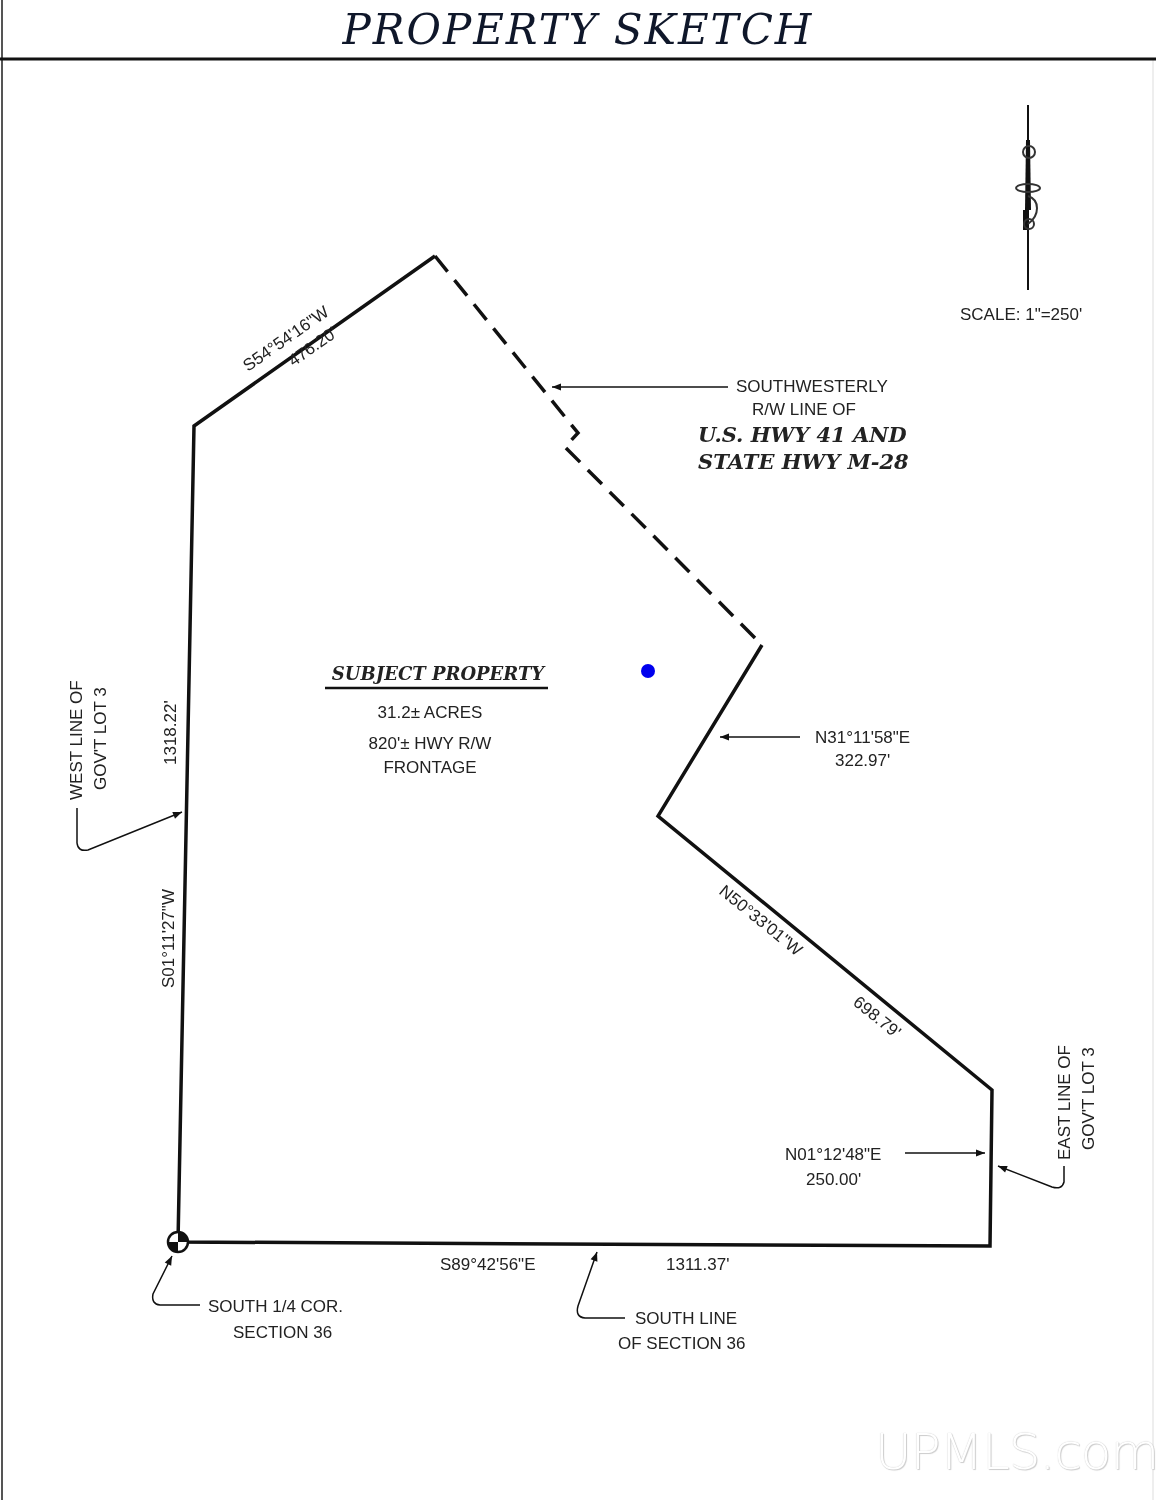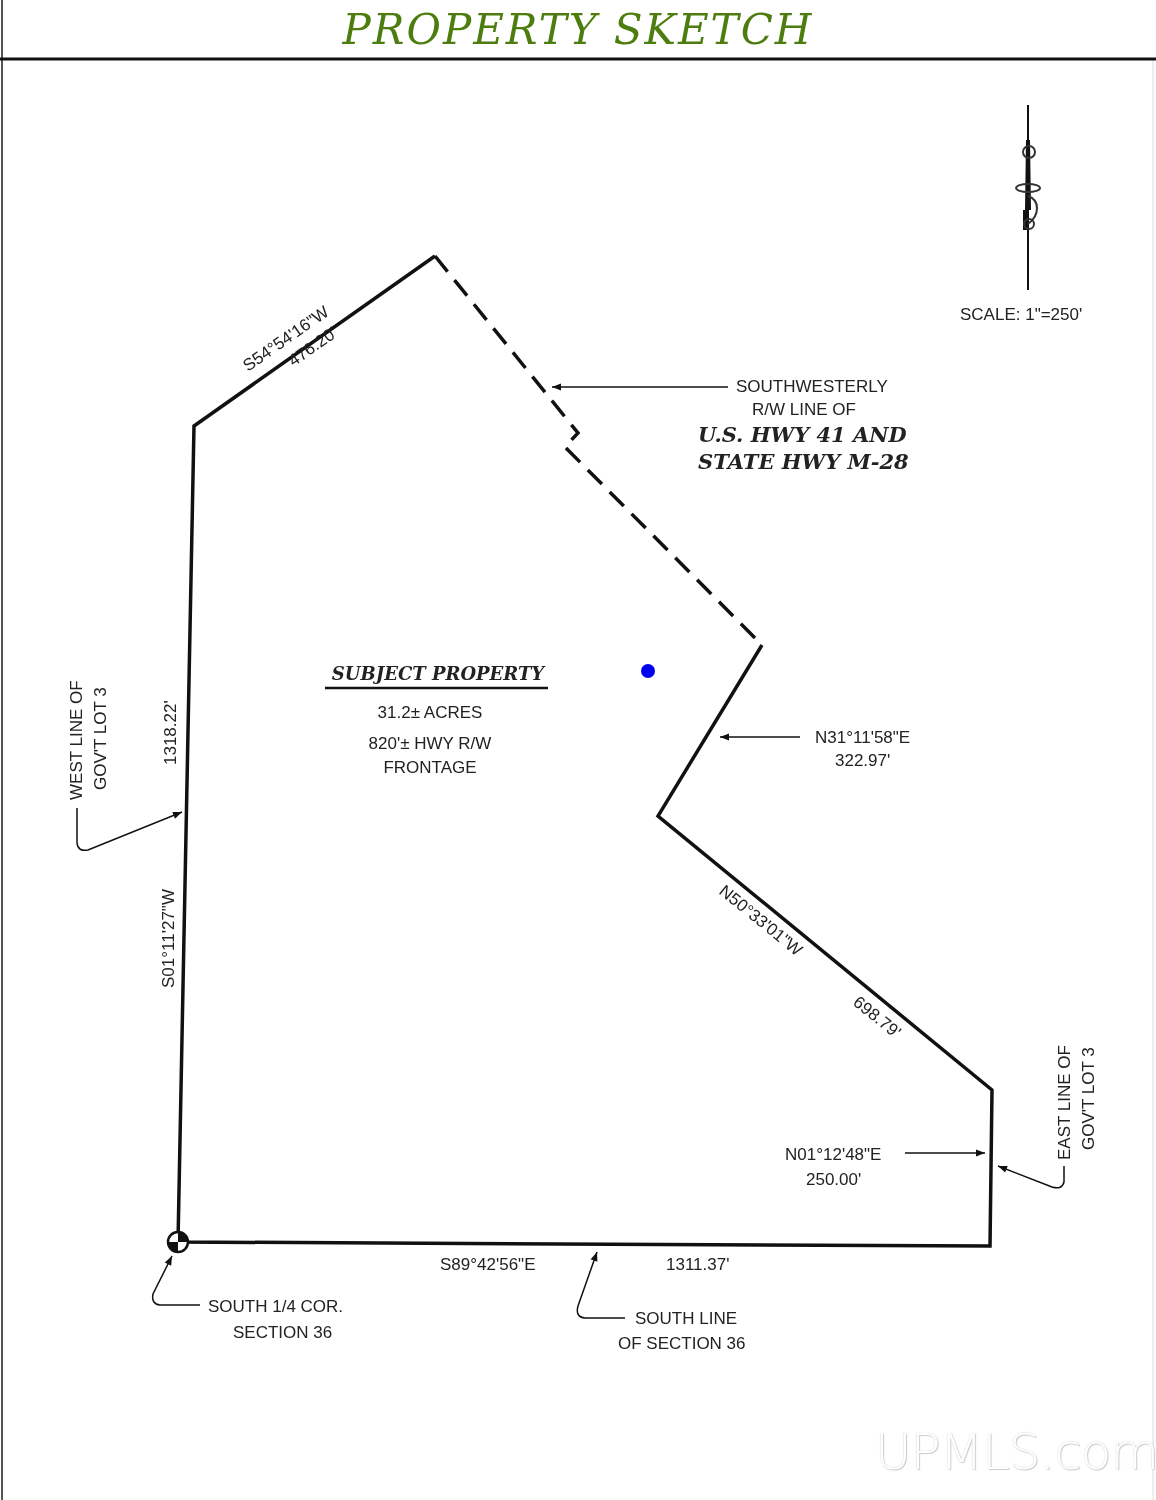--- a/index.html
+++ b/index.html
@@ -2,21 +2,21 @@
 <html><head>
   <meta charset="utf-8">
   <style>
     html, body { margin: 0; padding: 0; background: #ffffff; }
     body { width: 1156px; height: 1500px; position: relative; overflow: hidden; }
     .frame { position: absolute; left: 0; top: 0; width: 1156px; height: 1500px; }
     .title {
       position: absolute; left: 0; top: 0; width: 1156px; height: 72px;
       text-align: center; line-height: 60px;
       font-family: "DejaVu Serif", "Liberation Serif", serif;
-      font-style: italic; font-size: 42px; letter-spacing: 2px; color: #4d7c0f;
+      font-style: italic; font-size: 42px; letter-spacing: 2px; color: #0f172a;
     }
     svg text { font-family: "Liberation Sans", "DejaVu Sans", sans-serif; fill: #222; }
     .lbl { font-size: 17px; }
     .ital { font-family: "DejaVu Serif", "Liberation Serif", serif; font-style: italic; font-weight: bold; }
     .watermark {
       position: absolute; left: 875px; top: 1423px;
       font-family: "DejaVu Sans", sans-serif; font-size: 50px; font-weight: 200;
       color: #ffffff; letter-spacing: -1px;
       text-shadow: 0 0 1px #bbb, 1px 1px 1px #cfcfcf;
     }

